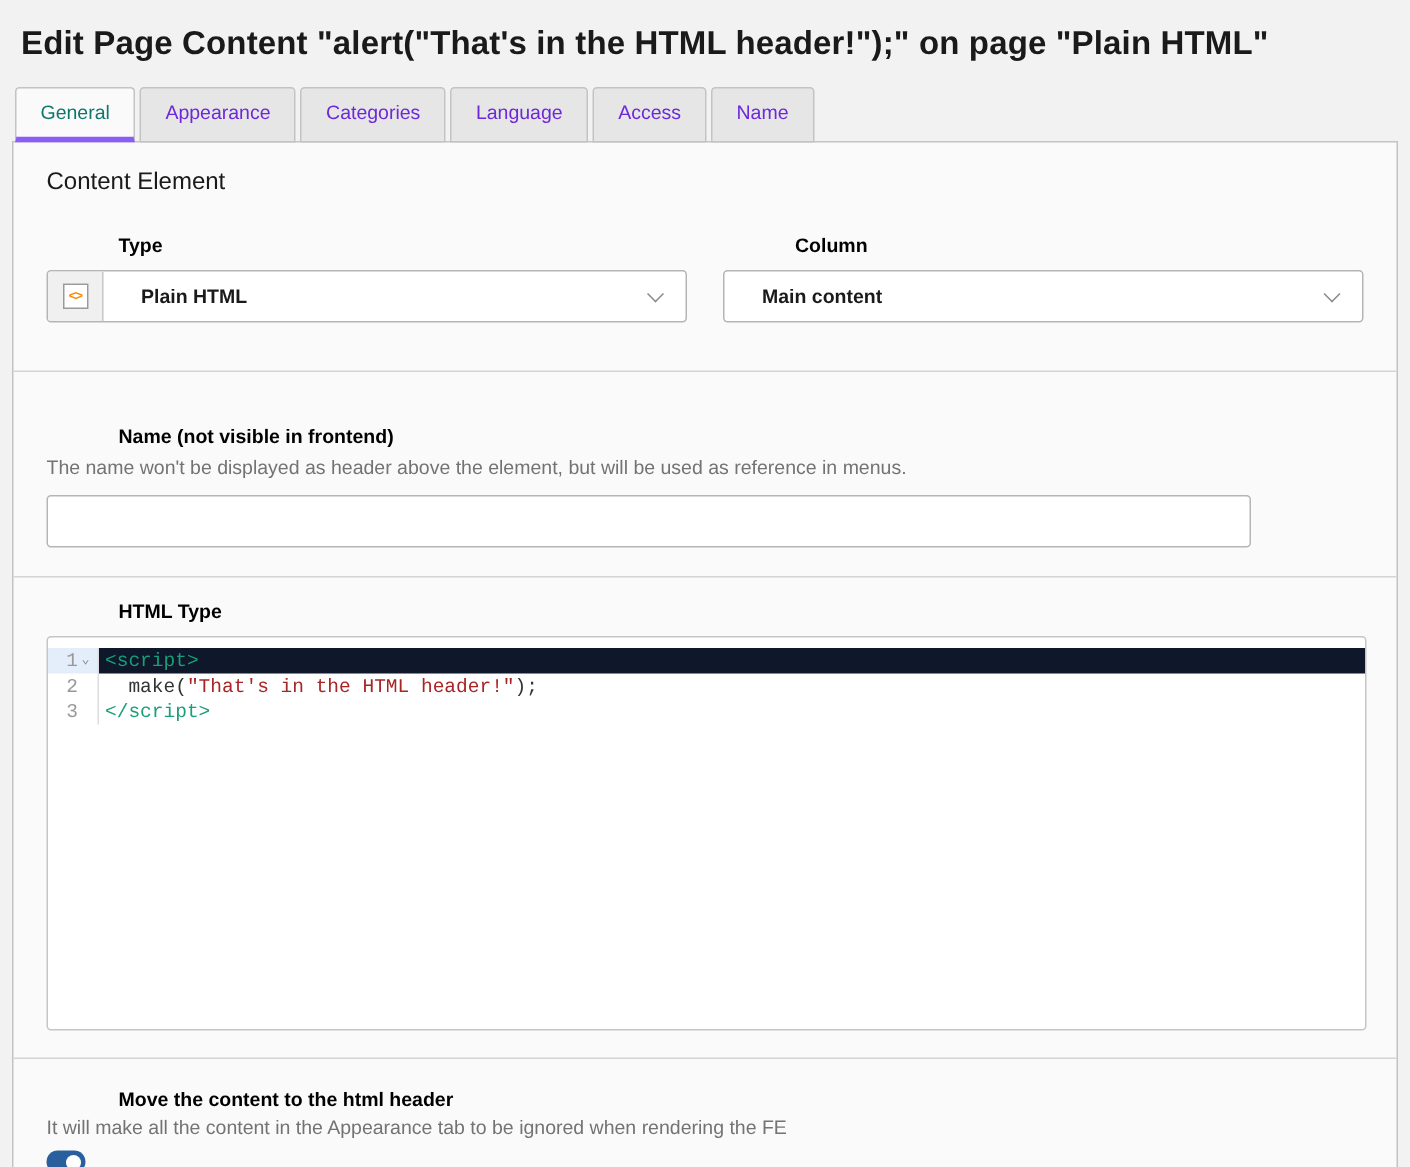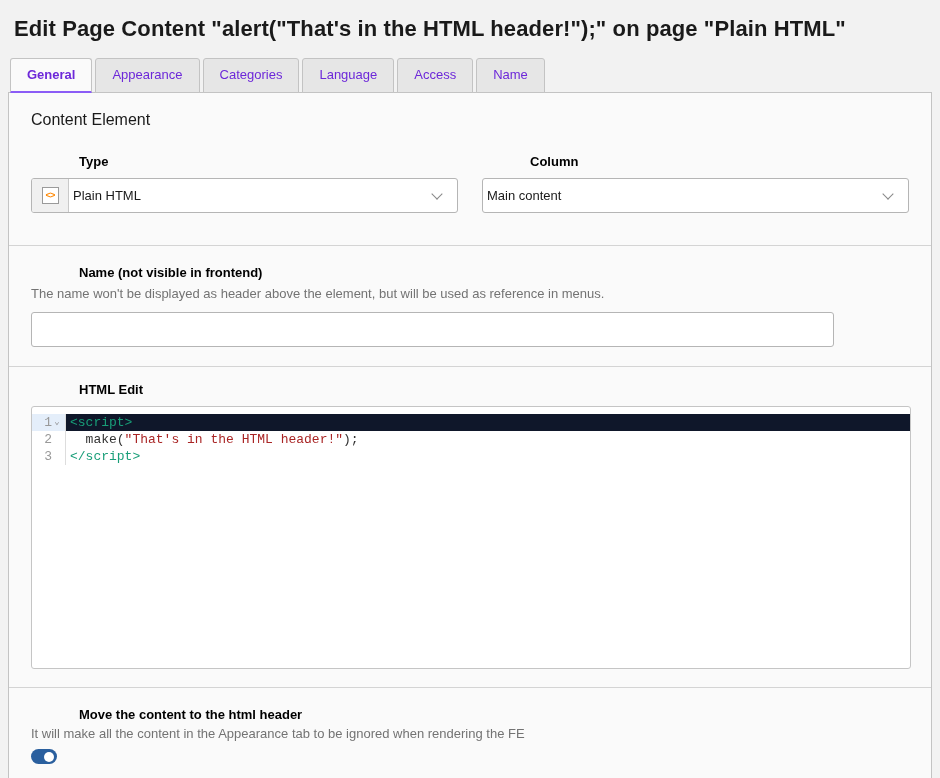--- a/index.html
+++ b/index.html
@@ -32,23 +32,22 @@
     background: #e6e6e6;
     border: 1px solid #c3c3c3;
     border-radius: 3px 3px 0 0;
     padding: 8px 16px 9px 16px;
     margin-right: 3px;
     cursor: pointer;
     line-height: 15px;
   }
   .tab.active {
     background: #fafafa;
-    border-bottom: 2px solid #8b5cf6;
-    color: #6d28d9;
-    font-weight: bold;
+    border-bottom: 4px solid #8b5cf6;
+    color: #0f766e;
   }
   
   .panel {
     position: relative;
     z-index: 1;
     background: #fafafa;
     border: 1px solid #c3c3c3;
     width: 924px;
   }
   .panel-section { padding: 0 22px; }
@@ -103,34 +102,35 @@
     font-family: "Liberation Mono", monospace;
     font-size: 9px;
     font-weight: 700;
     color: #ff8700;
     letter-spacing: -1px;
   }
   .select-value {
     flex: 1;
     display: flex;
     align-items: center;
-    padding: 0 4px;
-    font-size: 13px;
-    color: #1a1a1a;
+    padding: 0 25px;
+    font-size: 13px;
+    color: #1a1a1a;
+    font-weight: bold;
   }
   .chevron {
     width: 8px; height: 8px;
     border-right: 1.5px solid #888;
     border-bottom: 1.5px solid #888;
     transform: rotate(45deg);
     margin: -4px 16px 0 0;
     align-self: center;
   }
   
-  .sec-name { padding-top: 19px; padding-bottom: 19px; }
+  .sec-name { padding-top: 35px; padding-bottom: 19px; }
   .text-input {
     width: 803px;
     height: 35px;
     background: #fff;
     border: 1px solid #b5b5b5;
     border-radius: 3px;
     padding: 0 12px;
     font-size: 13px;
     font-family: "Liberation Sans", sans-serif;
     color: #1a1a1a;
@@ -237,21 +237,21 @@
       </div>
     </div>
 
     <div class="panel-section sec-name">
       <div class="field-label">Name (not visible in frontend)</div>
       <div class="field-help">The name won't be displayed as header above the element, but will be used as reference in menus.</div>
       <input class="text-input" type="text" value="" style="">
     </div>
 
     <div class="panel-section sec-code">
-      <div class="field-label">HTML Edit</div>
+      <div class="field-label">HTML Type</div>
       <div class="code-editor">
         <div class="code-line active">
           <span class="gutter">
               <span class="lineno">1</span>
               <span class="fold-icon">⌄</span>
             </span>
           <span class="code-text"><span class="tok-tag">&lt;script&gt;</span></span>
         </div>
         <div class="code-line">
           <span class="gutter">

